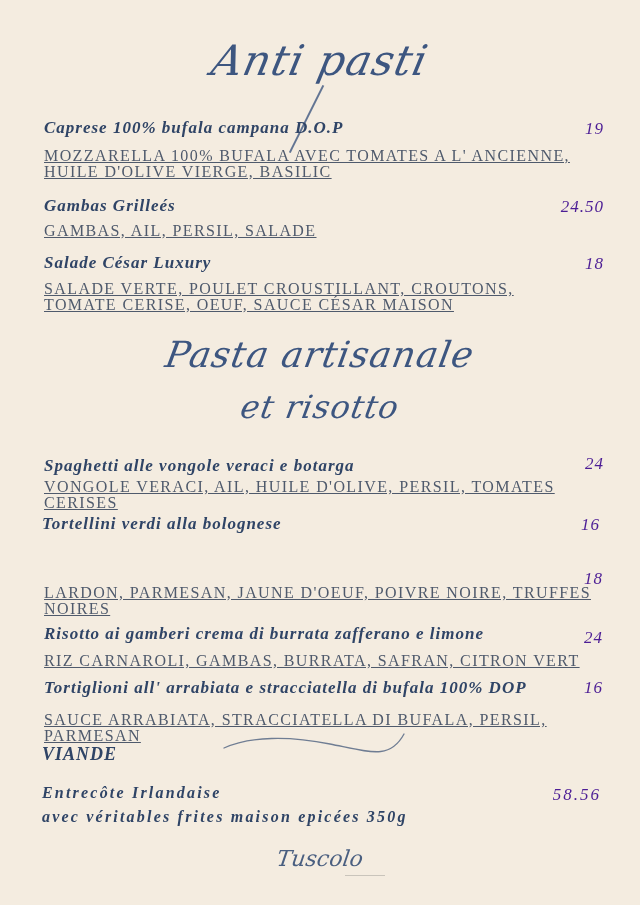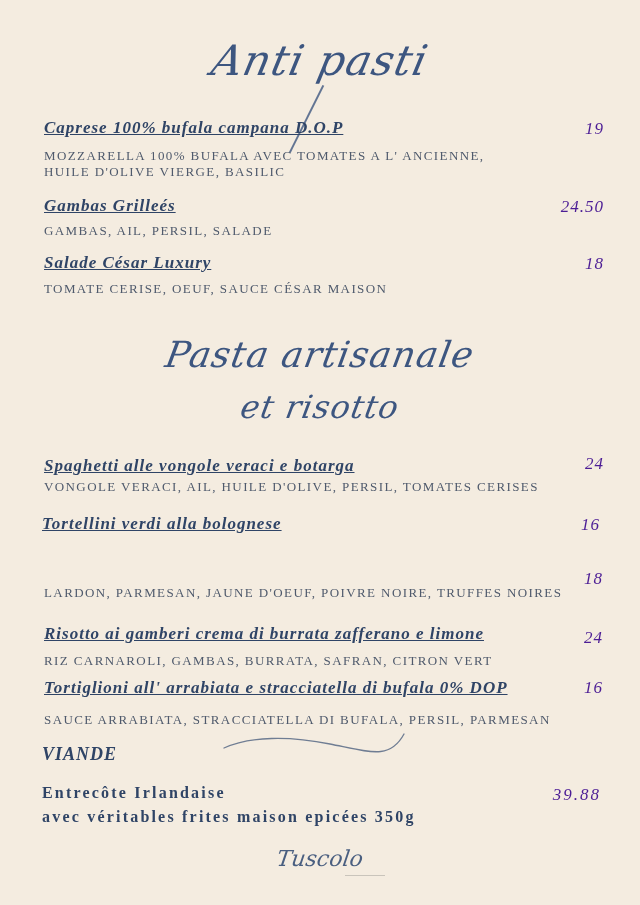--- a/index.html
+++ b/index.html
@@ -22,29 +22,29 @@
 
   .item { position: absolute; left: 44px; width: 560px; }
   .item-name {
     font-family: "Liberation Serif", serif;
     font-style: italic;
     font-weight: bold;
     font-size: 17px;
     letter-spacing: 1px;
     color: #2f4466;
     white-space: nowrap;
-    text-decoration: underline;
   }
   .item-desc {
     font-family: "Liberation Serif", serif;
-    font-size: 13px;
+    font-size: 16px;
     letter-spacing: 1.4px;
     color: #4f5a6c;
     line-height: 16px;
     text-transform: uppercase;
+    text-decoration: underline;
   }
   .price {
     position: absolute;
     font-family: "Liberation Serif", serif;
     font-style: italic;
     font-size: 17px;
     letter-spacing: 1px;
     color: #4c1d95;
     text-align: right;
     width: 80px;
@@ -52,21 +52,21 @@
 
   .divider { position: absolute; left: 220px; top: 730px; width: 190px; height: 28px; }
 
   .viande-label {
     position: absolute; left: 42px; top: 744px;
     font-family: "Liberation Serif", serif; font-style: italic; font-weight: bold;
     font-size: 18px; letter-spacing: 1px; color: #2f4466;
   }
   .viande-name, .viande-sub {
     position: absolute; left: 42px;
-    font-family: "Liberation Serif", serif; font-weight: bold;
+    font-family: "Liberation Serif", serif; font-style: italic; font-weight: bold;
     font-size: 16px; letter-spacing: 2.2px; color: #2f4466; white-space: nowrap;
   }
   .viande-name { top: 784px; }
   .viande-sub { top: 808px; }
 
   .signature {
     position: absolute; left: 0; width: 640px; top: 846px; text-align: center;
     font-family: "DejaVu Serif", serif; font-style: italic; font-size: 22px; color: #4a5f80;
     transform: skewX(-8deg);
   }
@@ -93,20 +93,21 @@
   <div class="item-name">Gambas Grilleés</div>
   <div class="item-desc" style="margin-top:7px">
     <div>GAMBAS, AIL, PERSIL, SALADE</div>
   </div>
 </div>
 <div class="price" style="left:524px;top:197px">24.50</div>
 
 <div class="item" style="top:253px">
   <div class="item-name">Salade César Luxury</div>
   <div class="item-desc" style="margin-top:8px">
+    <div>SALADE VERTE, POULET CROUSTILLANT, CROUTONS,</div>
     <div>TOMATE CERISE, OEUF, SAUCE CÉSAR MAISON</div>
   </div>
 </div>
 <div class="price" style="left:524px;top:254px">18</div>
 
 <div class="script title-pasta1">Pasta artisanale</div>
 <div class="script title-pasta2">et risotto</div>
 
 <div class="item" style="top:456px">
   <div class="item-name">Spaghetti alle vongole veraci e botarga</div>
@@ -124,28 +125,28 @@
 </div>
 <div class="price" style="left:523px;top:569px">18</div>
 
 <div class="item" style="top:624px">
   <div class="item-name">Risotto ai gamberi crema di burrata zafferano e limone</div>
   <div class="item-desc" style="margin-top:9px">RIZ CARNAROLI, GAMBAS, BURRATA, SAFRAN, CITRON VERT</div>
 </div>
 <div class="price" style="left:523px;top:628px">24</div>
 
 <div class="item" style="top:678px">
-  <div class="item-name">Tortiglioni all' arrabiata e stracciatella di bufala 0% DOP</div>
+  <div class="item-name">Tortiglioni all' arrabiata e stracciatella di bufala 100% DOP</div>
   <div class="item-desc" style="margin-top:14px">SAUCE ARRABIATA, STRACCIATELLA DI BUFALA, PERSIL, PARMESAN</div>
 </div>
 <div class="price" style="left:523px;top:678px">16</div>
 
 <svg class="divider" viewBox="0 0 190 28">
   <path d="M4 18 C 30 6, 70 6, 110 14 S 170 30, 184 4" fill="none" stroke="#6f7d93" stroke-width="1.3" stroke-linecap="round"></path>
 </svg>
 
 <div class="viande-label">VIANDE</div>
 <div class="viande-name">Entrecôte Irlandaise</div>
 <div class="viande-sub">avec véritables frites maison epicées 350g</div>
-<div class="price" style="left:521px;top:785px;letter-spacing:2px">39.88</div>
+<div class="price" style="left:521px;top:785px;letter-spacing:2px">58.56</div>
 
 <div class="signature">Tuscolo</div>
 <div class="signature-tail"></div>
 
 </body></html>

